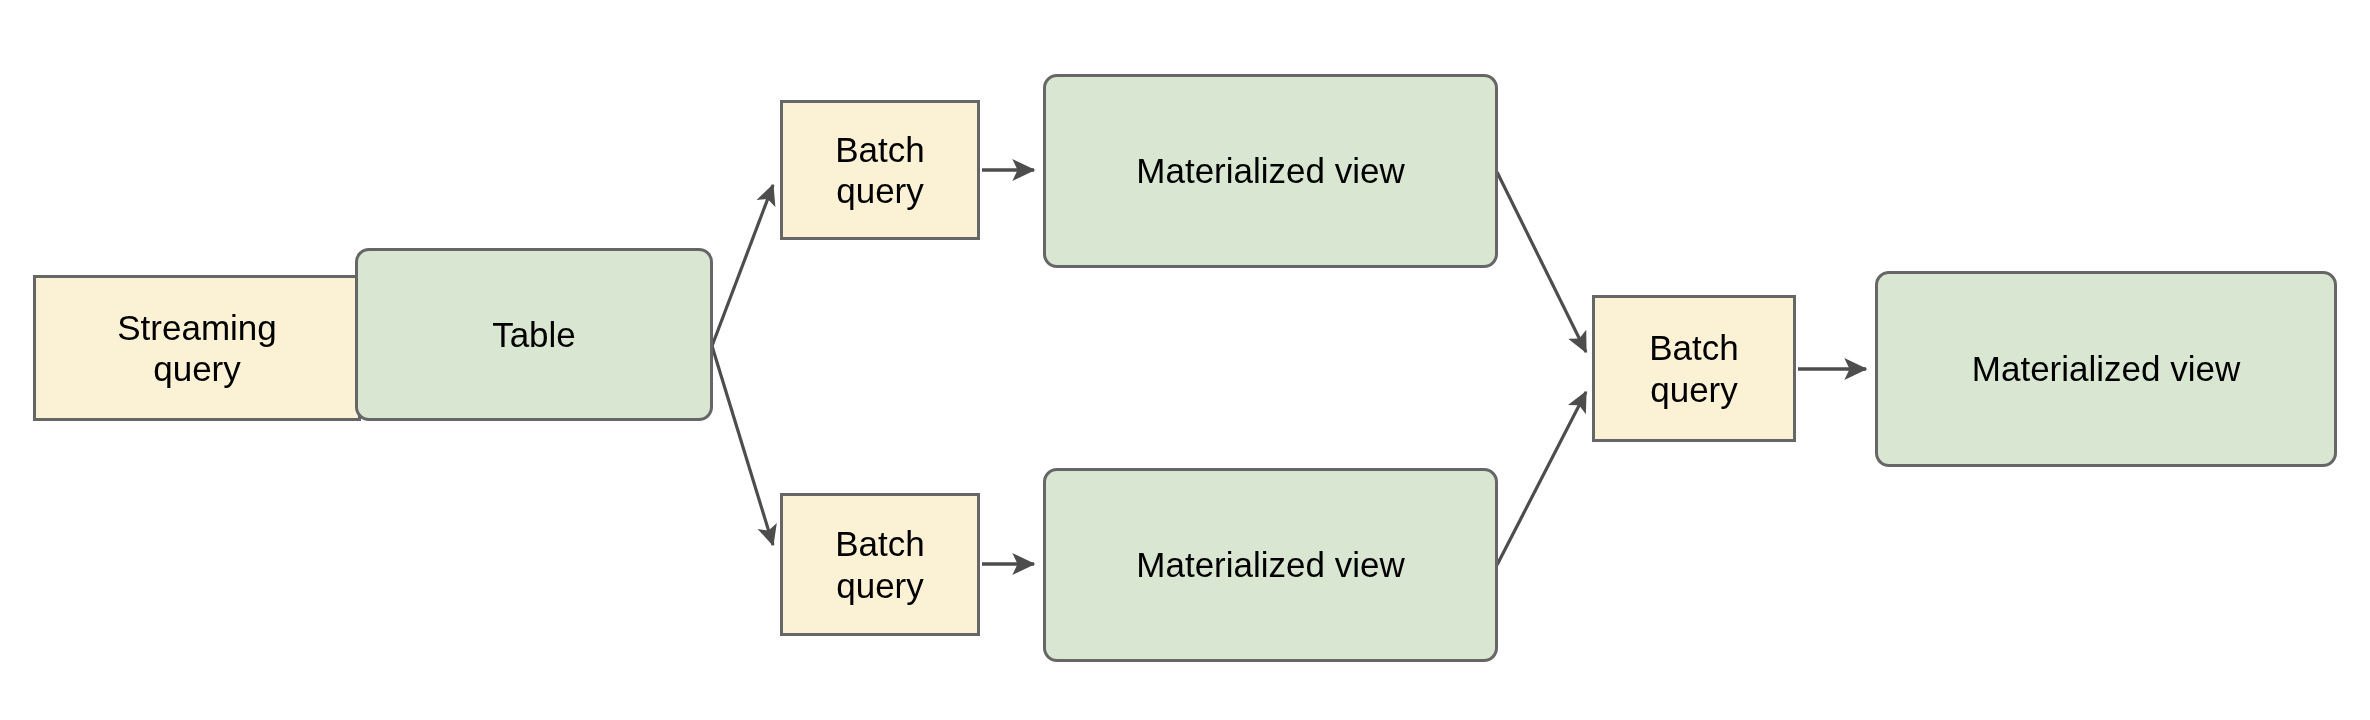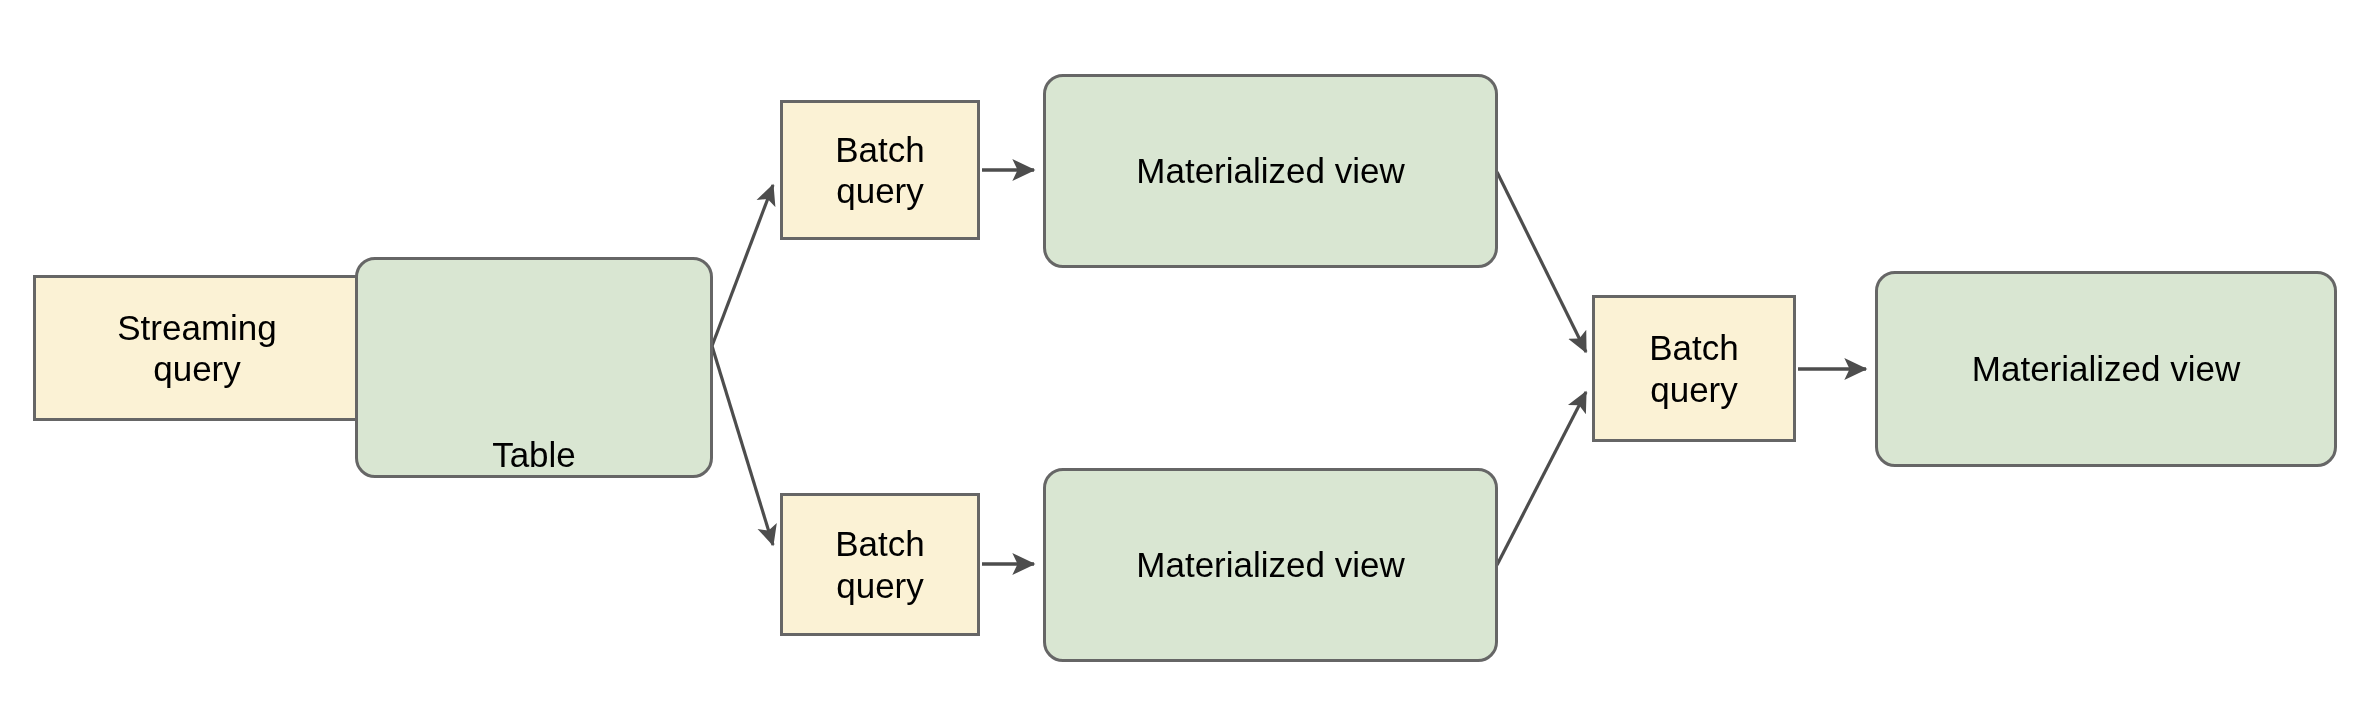--- a/index.html
+++ b/index.html
@@ -48,21 +48,21 @@
   .node.process {
     background: #FBF2D5;
     border-color: #666666;
     border-radius: 0;
     font-size: 35px;
     justify-content: center;
   }
   .node.store {
     background: #D9E6D2;
     border-color: #666666;
-    border-radius: 20px;
+    border-radius: 14px;
     font-size: 35px;
   }
 </style>
 </head>
 <body>
 
 <div id="canvas" style="background: rgb(255, 255, 255);">
 
   <svg id="edges" viewBox="0 0 2370 720" width="2370" height="720" xmlns="http://www.w3.org/2000/svg">
     <defs>
@@ -102,21 +102,21 @@
     <g>
       <line x1="1798" y1="369" x2="1866" y2="369" stroke="#4D4D4D" stroke-width="3.5" marker-end="url(#arrowhead)"></line>
     </g>
   </svg>
 
   <div class="node process" id="node-streaming-query" style="left: 33px; top: 275px; width: 328px; height: 146px;">
     <span class="label">Streaming
 query</span>
   </div>
 
-  <div class="node store" id="node-table" style="left: 355px; top: 257px; width: 358px; height: 221px; align-items: flex-end;">
+  <div class="node store" id="node-table" style="left: 355px; top: 248px; width: 358px; height: 173px;">
     <span class="label">Table</span>
   </div>
 
   <div class="node process" id="node-batch-query-top" style="left: 780px; top: 100px; width: 200px; height: 140px;">
     <span class="label">Batch
 query</span>
   </div>
 
   <div class="node store" id="node-materialized-view-top" style="left: 1043px; top: 74px; width: 455px; height: 194px;">
     <span class="label">Materialized view</span>

